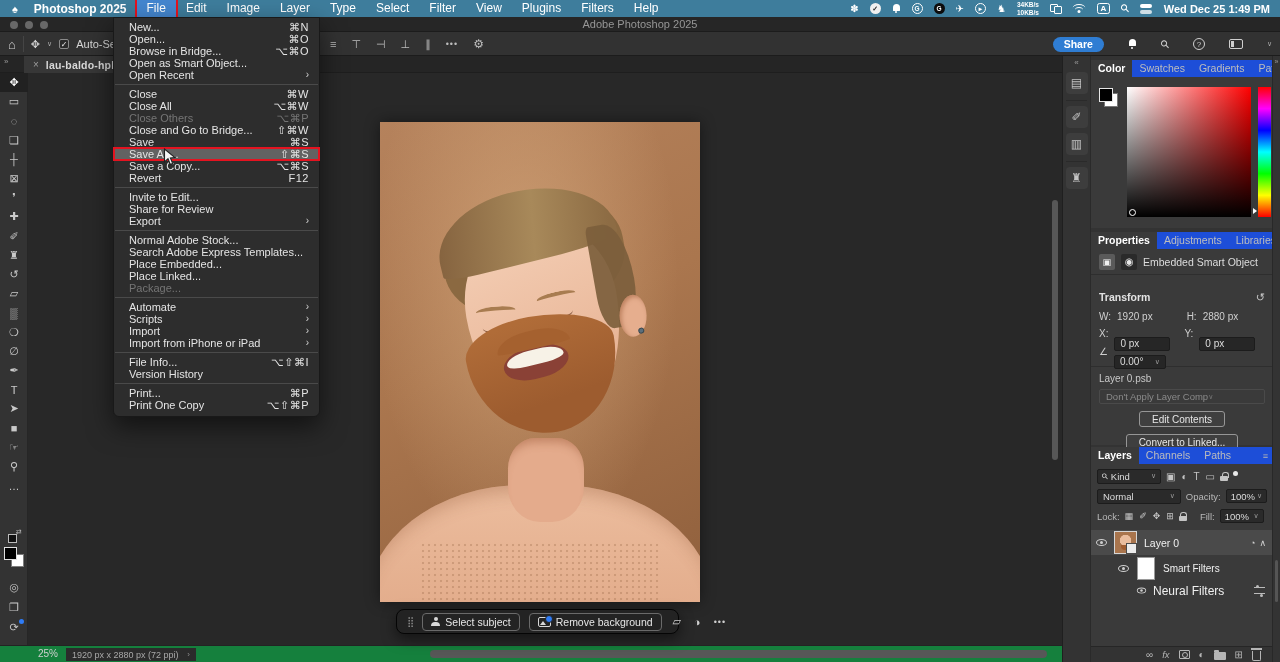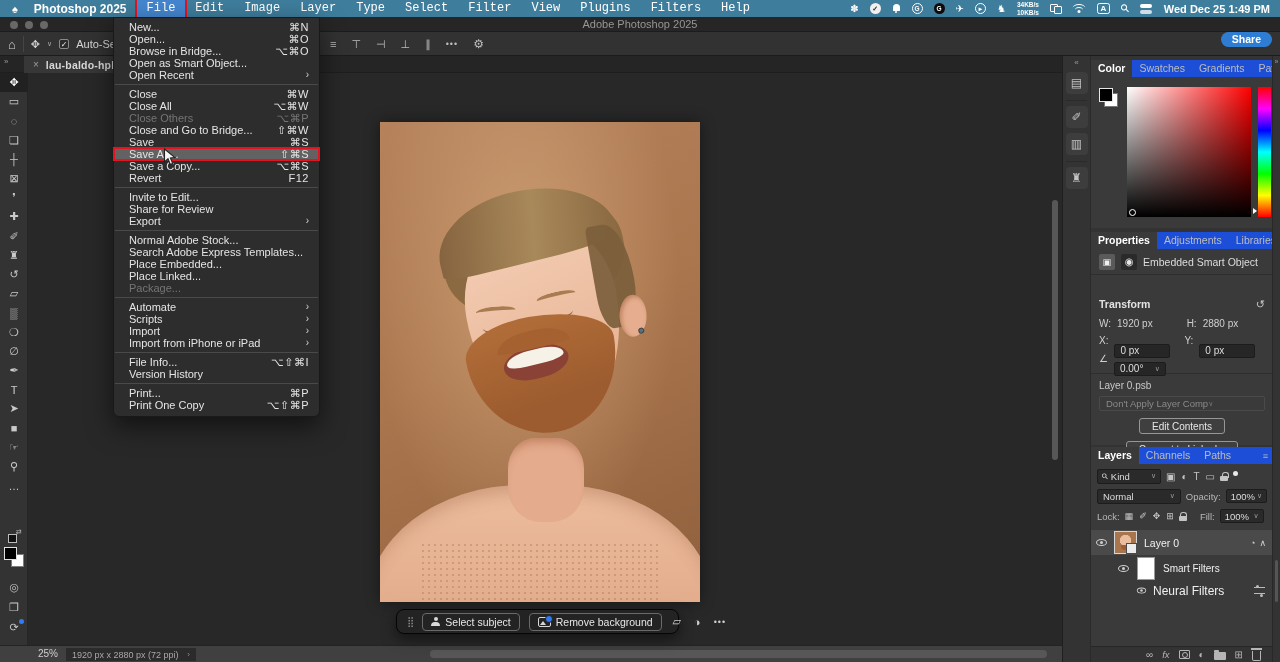--- a/index.html
+++ b/index.html
@@ -5,21 +5,21 @@
   html,body{margin:0;padding:0;background:#111;}
   .screen{position:relative;width:1280px;height:662px;overflow:hidden;background:#282828;
     font-family:"Liberation Sans",sans-serif;-webkit-font-smoothing:antialiased;color:#ddd;}
   .screen *{box-sizing:border-box;}
 
   
   .menubar{position:absolute;left:0;top:0;width:1280px;height:17px;background:#3e7d9c;
     display:flex;align-items:center;color:#fff;font-size:12px;padding-left:8px;z-index:40;}
   .apple{font-size:11px;margin:0 6px 0 4px;}
   .mb-app{font-weight:700;padding:0 10px;}
-  .mb-item{padding:0 10px;height:17px;line-height:17px;cursor:default;font-family:Liberation Mono, monospace;}
+  .mb-item{padding:0 10px;height:17px;line-height:17px;cursor:default;}
   .mb-item.active{background:#4486cf;box-shadow:0 0 0 2px #e41320;}
   .mb-status{margin-left:auto;display:flex;align-items:center;gap:11px;padding-right:10px;}
   .mb-status .glyph{font-size:10px;line-height:1;}
   .circle{width:11px;height:11px;border-radius:50%;background:#f0f0f0;color:#2a2a2a;display:flex;
     align-items:center;justify-content:center;font-size:7px;font-weight:700;}
   .ring{width:11px;height:11px;border-radius:50%;border:1px solid #fff;display:flex;align-items:center;
     justify-content:center;font-size:6.5px;font-weight:700;}
   .dark{width:11px;height:11px;border-radius:50%;background:#0c0c0c;color:#fff;display:flex;
     align-items:center;justify-content:center;font-size:6.5px;font-weight:700;}
   .bell{width:9px;height:10px;position:relative;}
@@ -52,21 +52,21 @@
   .optionsbar{position:absolute;left:0;top:32px;width:1280px;height:24px;background:#323232;border-bottom:1px solid #1c1c1c;}
   .ob-left{position:absolute;left:8px;top:0;height:24px;display:flex;align-items:center;gap:7px;color:#cfcfcf;}
   .ob-home{font-size:13px;}
   .ob-move{font-size:11px;}
   .ob-chev{font-size:7px;color:#aaa;}
   .ob-sep{width:1px;height:16px;background:#454545;}
   .ob-check{width:10px;height:10px;background:#2b2b2b;border:1px solid #8a8a8a;border-radius:2px;color:#eee;
     font-size:8px;line-height:9px;text-align:center;}
   .ob-label{font-size:11px;color:#d6d6d6;white-space:nowrap;}
   .ob-align{position:absolute;left:330px;top:0;height:24px;display:flex;align-items:center;gap:15px;color:#bdbdbd;font-size:11px;}
-  .ob-right{position:absolute;right:8px;top:0;height:24px;display:flex;align-items:center;gap:24px;color:#cfcfcf;flex-direction:column;}
+  .ob-right{position:absolute;right:8px;top:0;height:24px;display:flex;align-items:center;gap:24px;color:#cfcfcf;}
   .share-pill{background:#2f7dd3;color:#fff;font-size:10.5px;font-weight:700;border-radius:999px;
     padding:2px 11px;line-height:11px;}
   .helpc{width:12px;height:12px;border:1.2px solid #cfcfcf;border-radius:50%;font-size:8px;display:flex;
     align-items:center;justify-content:center;}
   .panelbtn{width:14px;height:10px;border:1.2px solid #cfcfcf;border-radius:2px;position:relative;}
   .panelbtn::before{content:"";position:absolute;left:1px;top:1px;bottom:1px;width:3px;background:#cfcfcf;}
 
   
   .tabbar{position:absolute;left:0;top:56px;width:1062px;height:17px;background:#252525;border-bottom:1px solid #1e1e1e;}
   .tab-collapse{position:absolute;left:4px;top:1px;font-size:8px;color:#9a9a9a;}
@@ -143,21 +143,21 @@
     padding:0 8px;color:#e6e6e6;font-size:10.5px;white-space:nowrap;}
   .person{width:9px;height:9px;position:relative;}
   .person::before{content:"";position:absolute;left:2.5px;top:0;width:4px;height:4px;border-radius:50%;background:#d8d8d8;}
   .person::after{content:"";position:absolute;left:0;bottom:0;width:9px;height:4px;border-radius:4px 4px 0 0;background:#d8d8d8;}
   .imgico{width:13px;height:10px;border:1.3px solid #d8d8d8;border-radius:2px;position:relative;}
   .imgico::before{content:"";position:absolute;left:1px;bottom:1px;border-left:3px solid transparent;border-right:3px solid transparent;border-bottom:4px solid #d8d8d8;}
   .imgico::after{content:"";position:absolute;right:-3px;top:-3px;width:6px;height:6px;border-radius:50%;background:#2f7cf6;border:1px solid #232323;}
   .tk-ico{color:#cfcfcf;font-size:11px;}
 
   
-  .statusbar{position:absolute;left:0;top:645px;width:1062px;height:17px;background:#404040;border-top:1px solid #232323;}
+  .statusbar{position:absolute;left:0;top:645px;width:1062px;height:17px;background:#15803d;border-top:1px solid #232323;}
   .sb-zoom{position:absolute;left:38px;top:2px;font-size:10px;color:#d0d0d0;}
   .sb-field{position:absolute;left:66px;top:2px;width:130px;height:13px;background:#2b2b2b;display:flex;
     align-items:center;justify-content:space-between;padding:0 6px;color:#a8a8a8;font-size:9px;white-space:nowrap;}
   .sb-field .ch{font-size:8px;color:#8d8d8d;}
   .hscroll{position:absolute;left:430px;top:4px;width:617px;height:8px;background:#575757;border-radius:4px;}
 
   
   .rightcol{position:absolute;left:1062px;top:56px;width:218px;height:606px;background:#333;border-left:1px solid #1f1f1f;}
   .strip{position:absolute;left:0;top:0;width:28px;height:100%;border-right:1px solid #2a2a2a;}
   .strip-collapse{display:block;text-align:center;font-size:8px;color:#9a9a9a;padding-top:2px;}
@@ -436,21 +436,21 @@
       <div class="phead" id="propsTabs">
           <span class="ptab on">Properties</span>
           <span class="ptab">Adjustments</span>
           <span class="ptab">Libraries</span>
         </div>
       <div class="pp-row pp-obj">
         <span class="pp-ico1">▣</span>
         <span class="pp-ico2">◉</span>
         <span class="pp-objlabel">Embedded Smart Object</span>
       </div>
-      <div class="pp-row" style="height:22px;margin-top:18px">
+      <div class="pp-row" style="height:22px;margin-top:11px">
         <span class="pp-title">Transform</span>
         <span class="pp-reset">↺</span>
       </div>
       <div class="pp-row" style="height:16px">
         <span class="pp-dim">W:</span>
         <span class="pp-dim">1920 px</span>
         <span style="width:22px"></span>
         <span class="pp-dim">H:</span>
         <span class="pp-dim">2880 px</span>
       </div>

